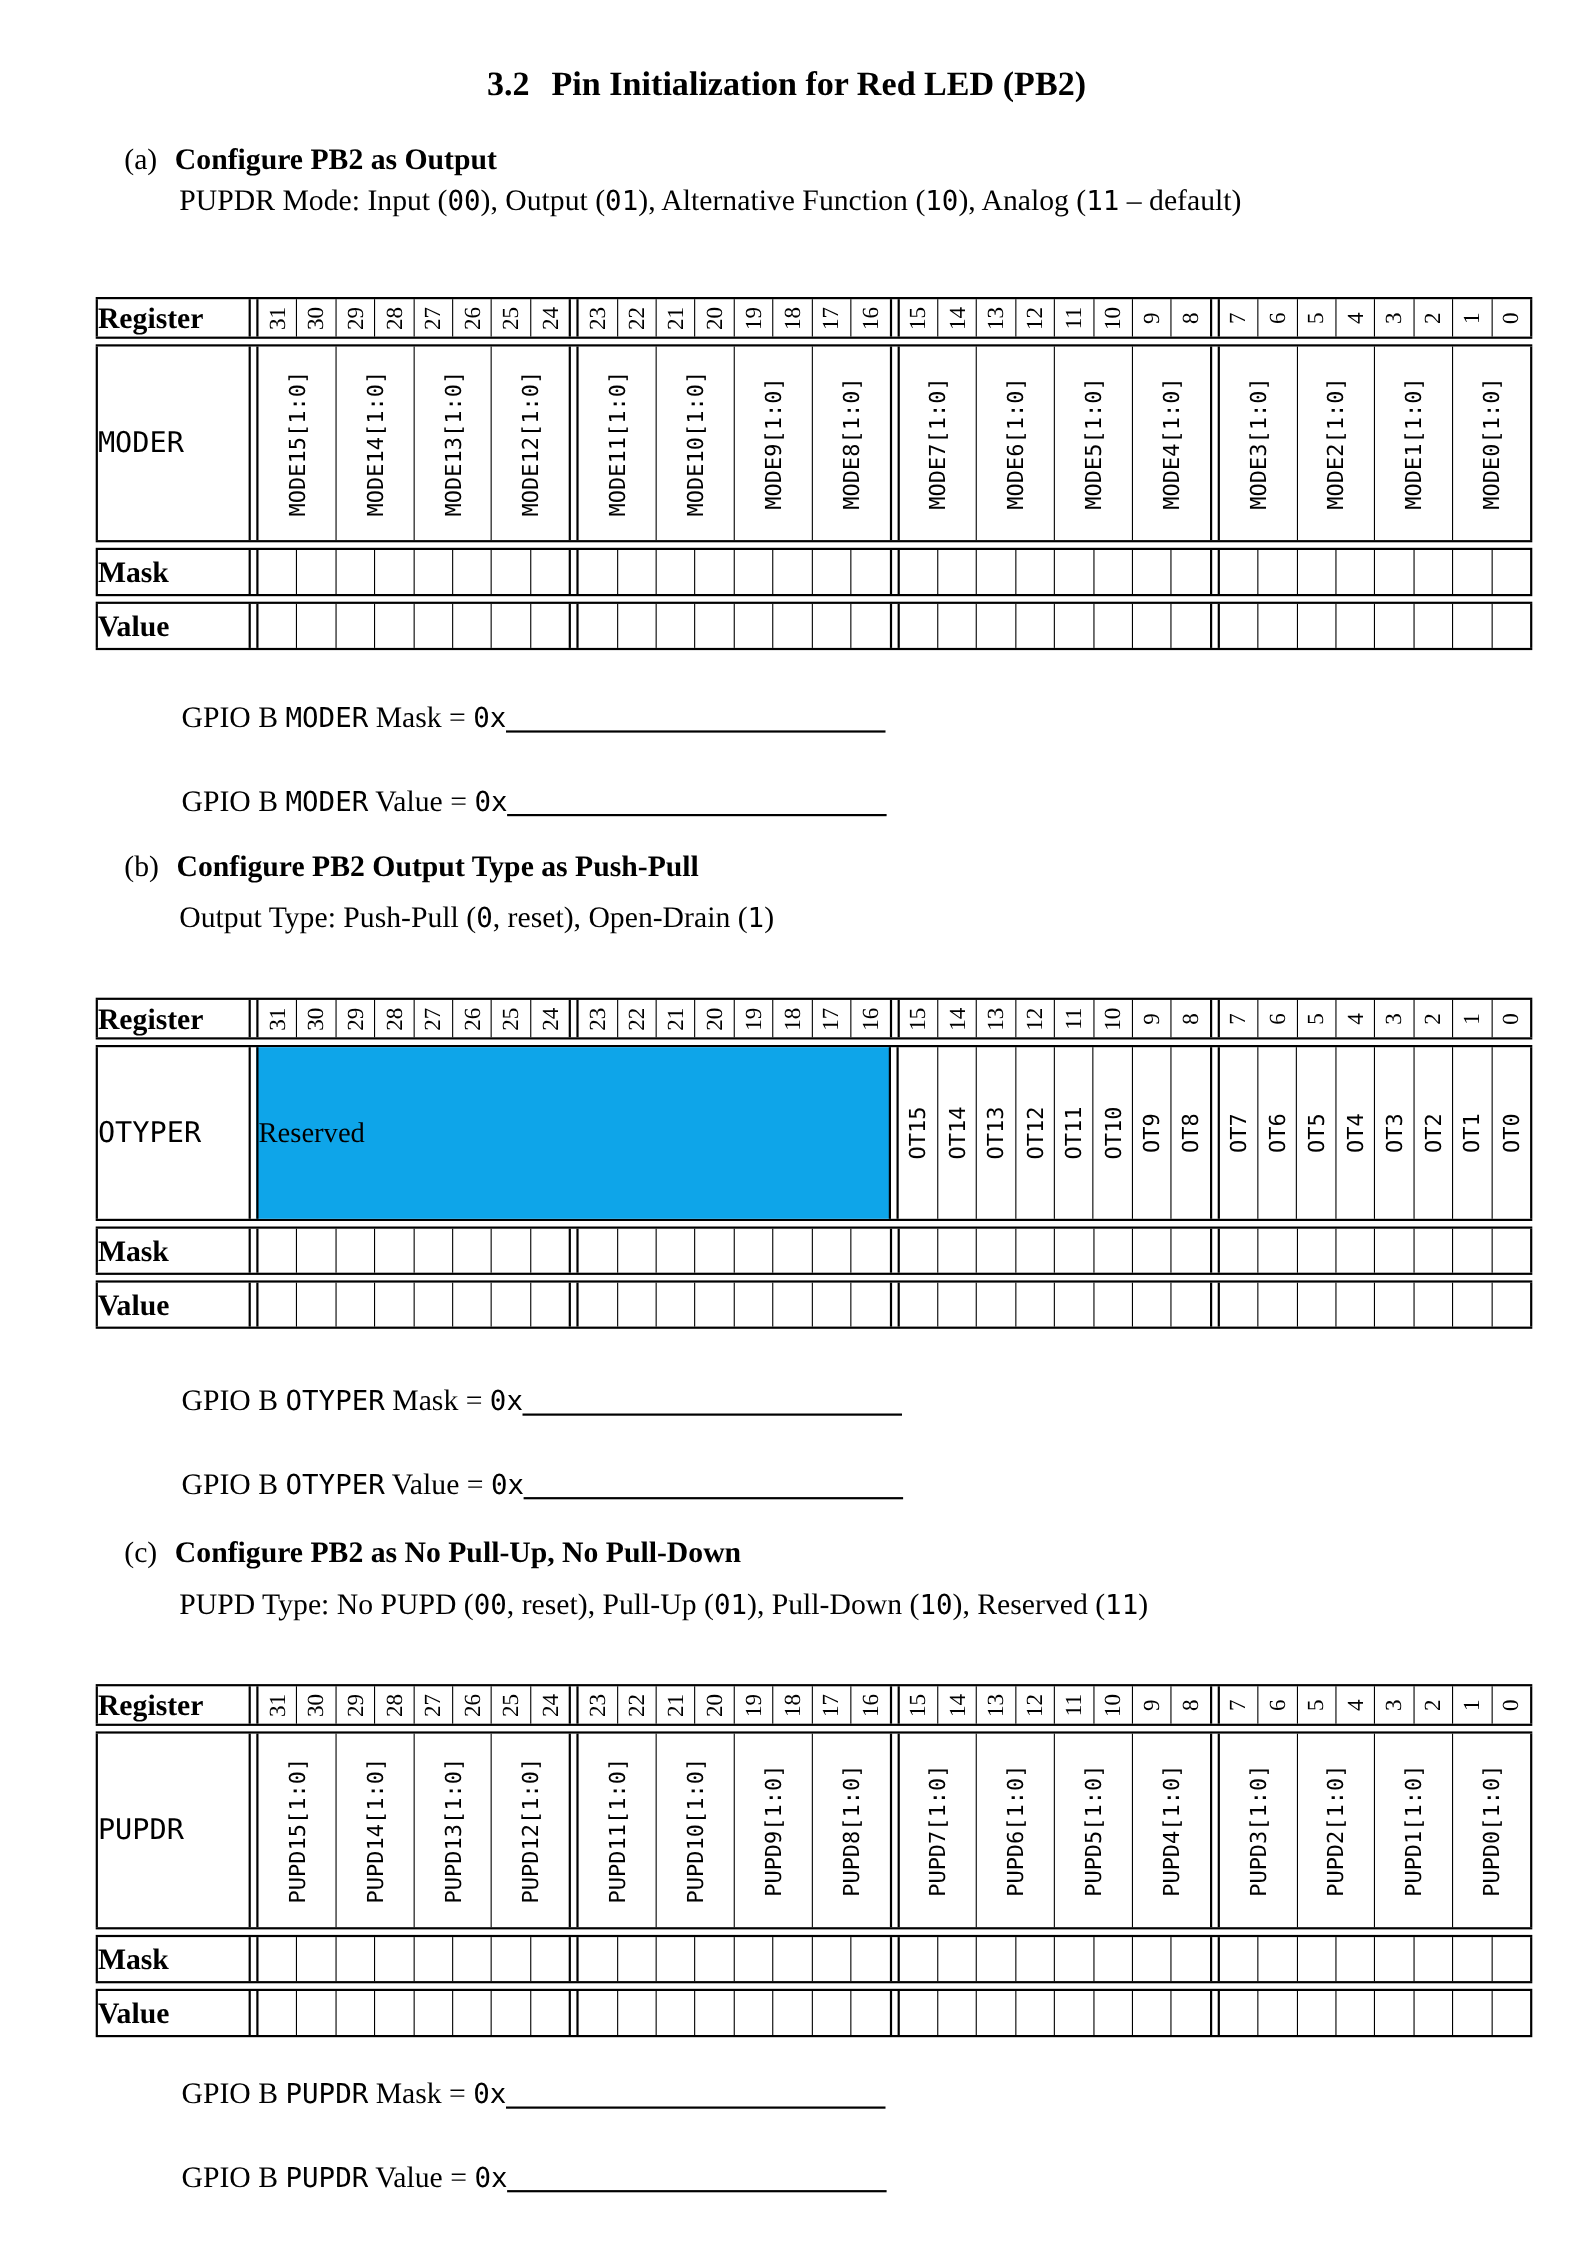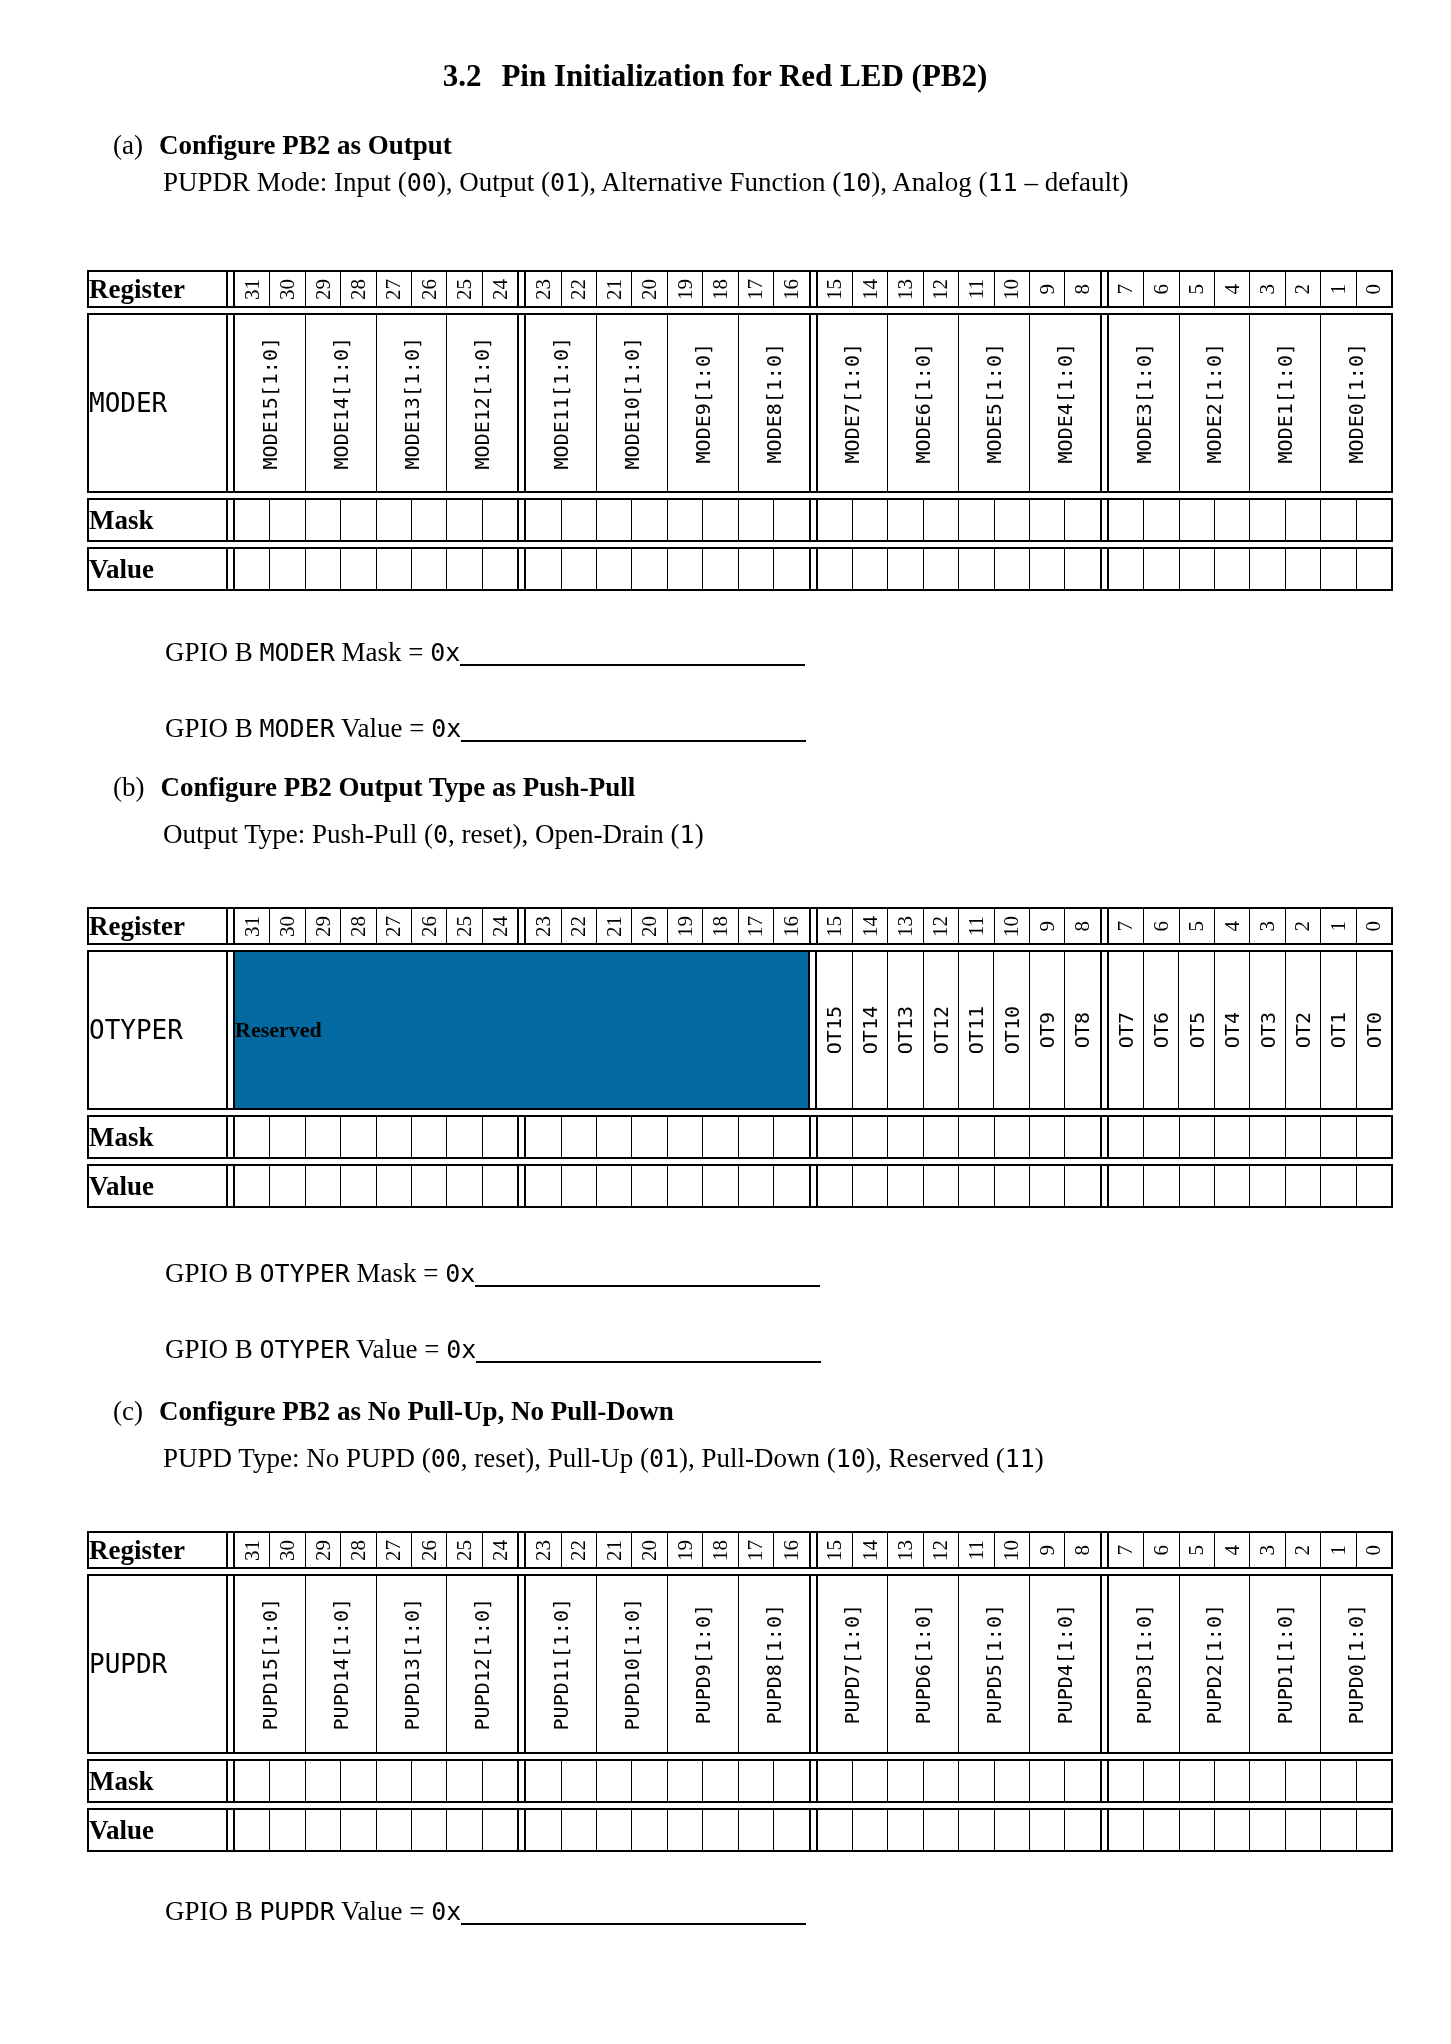--- a/index.html
+++ b/index.html
@@ -36,23 +36,22 @@
     border-left:2px solid #000; border-right:2px solid #000;
   }
   .name { width:141px; flex:none; }
   .group {
     flex:1 1 0; display:flex; align-items:stretch;
     border-left:2px solid #000; border-right:2px solid #000;
   }
   .bitcell { flex:1 1 0; display:flex; align-items:center; justify-content:center; overflow:hidden; }
   .bitcell + .bitcell { border-left:1px solid #000; }
   .reserved {
-    flex:2.03 1 0; background:#0369a1;
-    font-size:22px;
-    font-weight:bold;
+    flex:2.03 1 0; background:#0ea5e9;
+    font-size:26px;
   }
   .vtext { writing-mode:vertical-rl; transform:rotate(180deg); white-space:nowrap; }
   .bitnum { font-size:21px; font-family:"Liberation Serif", serif; }
   .flabel { font-size:20px; font-family:"DejaVu Sans Mono", monospace; }
   .rname  { font-size:26px; font-family:"DejaVu Sans Mono", monospace; }
   .serifb { font-weight:bold; font-size:27px; font-family:"Liberation Serif", serif; }
 
   
   .fillline { font-size:27px; line-height:32px; margin-left:78px; }
   .fillline .mono { font-size:25px; }
@@ -879,15 +878,16 @@
             <div class="bitcell"></div>
             <div class="bitcell"></div>
             <div class="bitcell"></div>
             <div class="bitcell"></div>
             <div class="bitcell"></div>
             <div class="bitcell"></div>
             <div class="bitcell"></div>
           </div>
         </div>
       </div>
+      <div class="fillline fl-mask"><span class="serif">GPIO B </span><span class="mono">PUPDR</span><span class="serif"> Mask = </span><span class="mono">0x</span><span class="blank"></span></div>
       <div class="fillline fl-value"><span class="serif">GPIO B </span><span class="mono">PUPDR</span><span class="serif"> Value = </span><span class="mono">0x</span><span class="blank"></span></div>
     </section>
   </div>
 
 </body></html>

